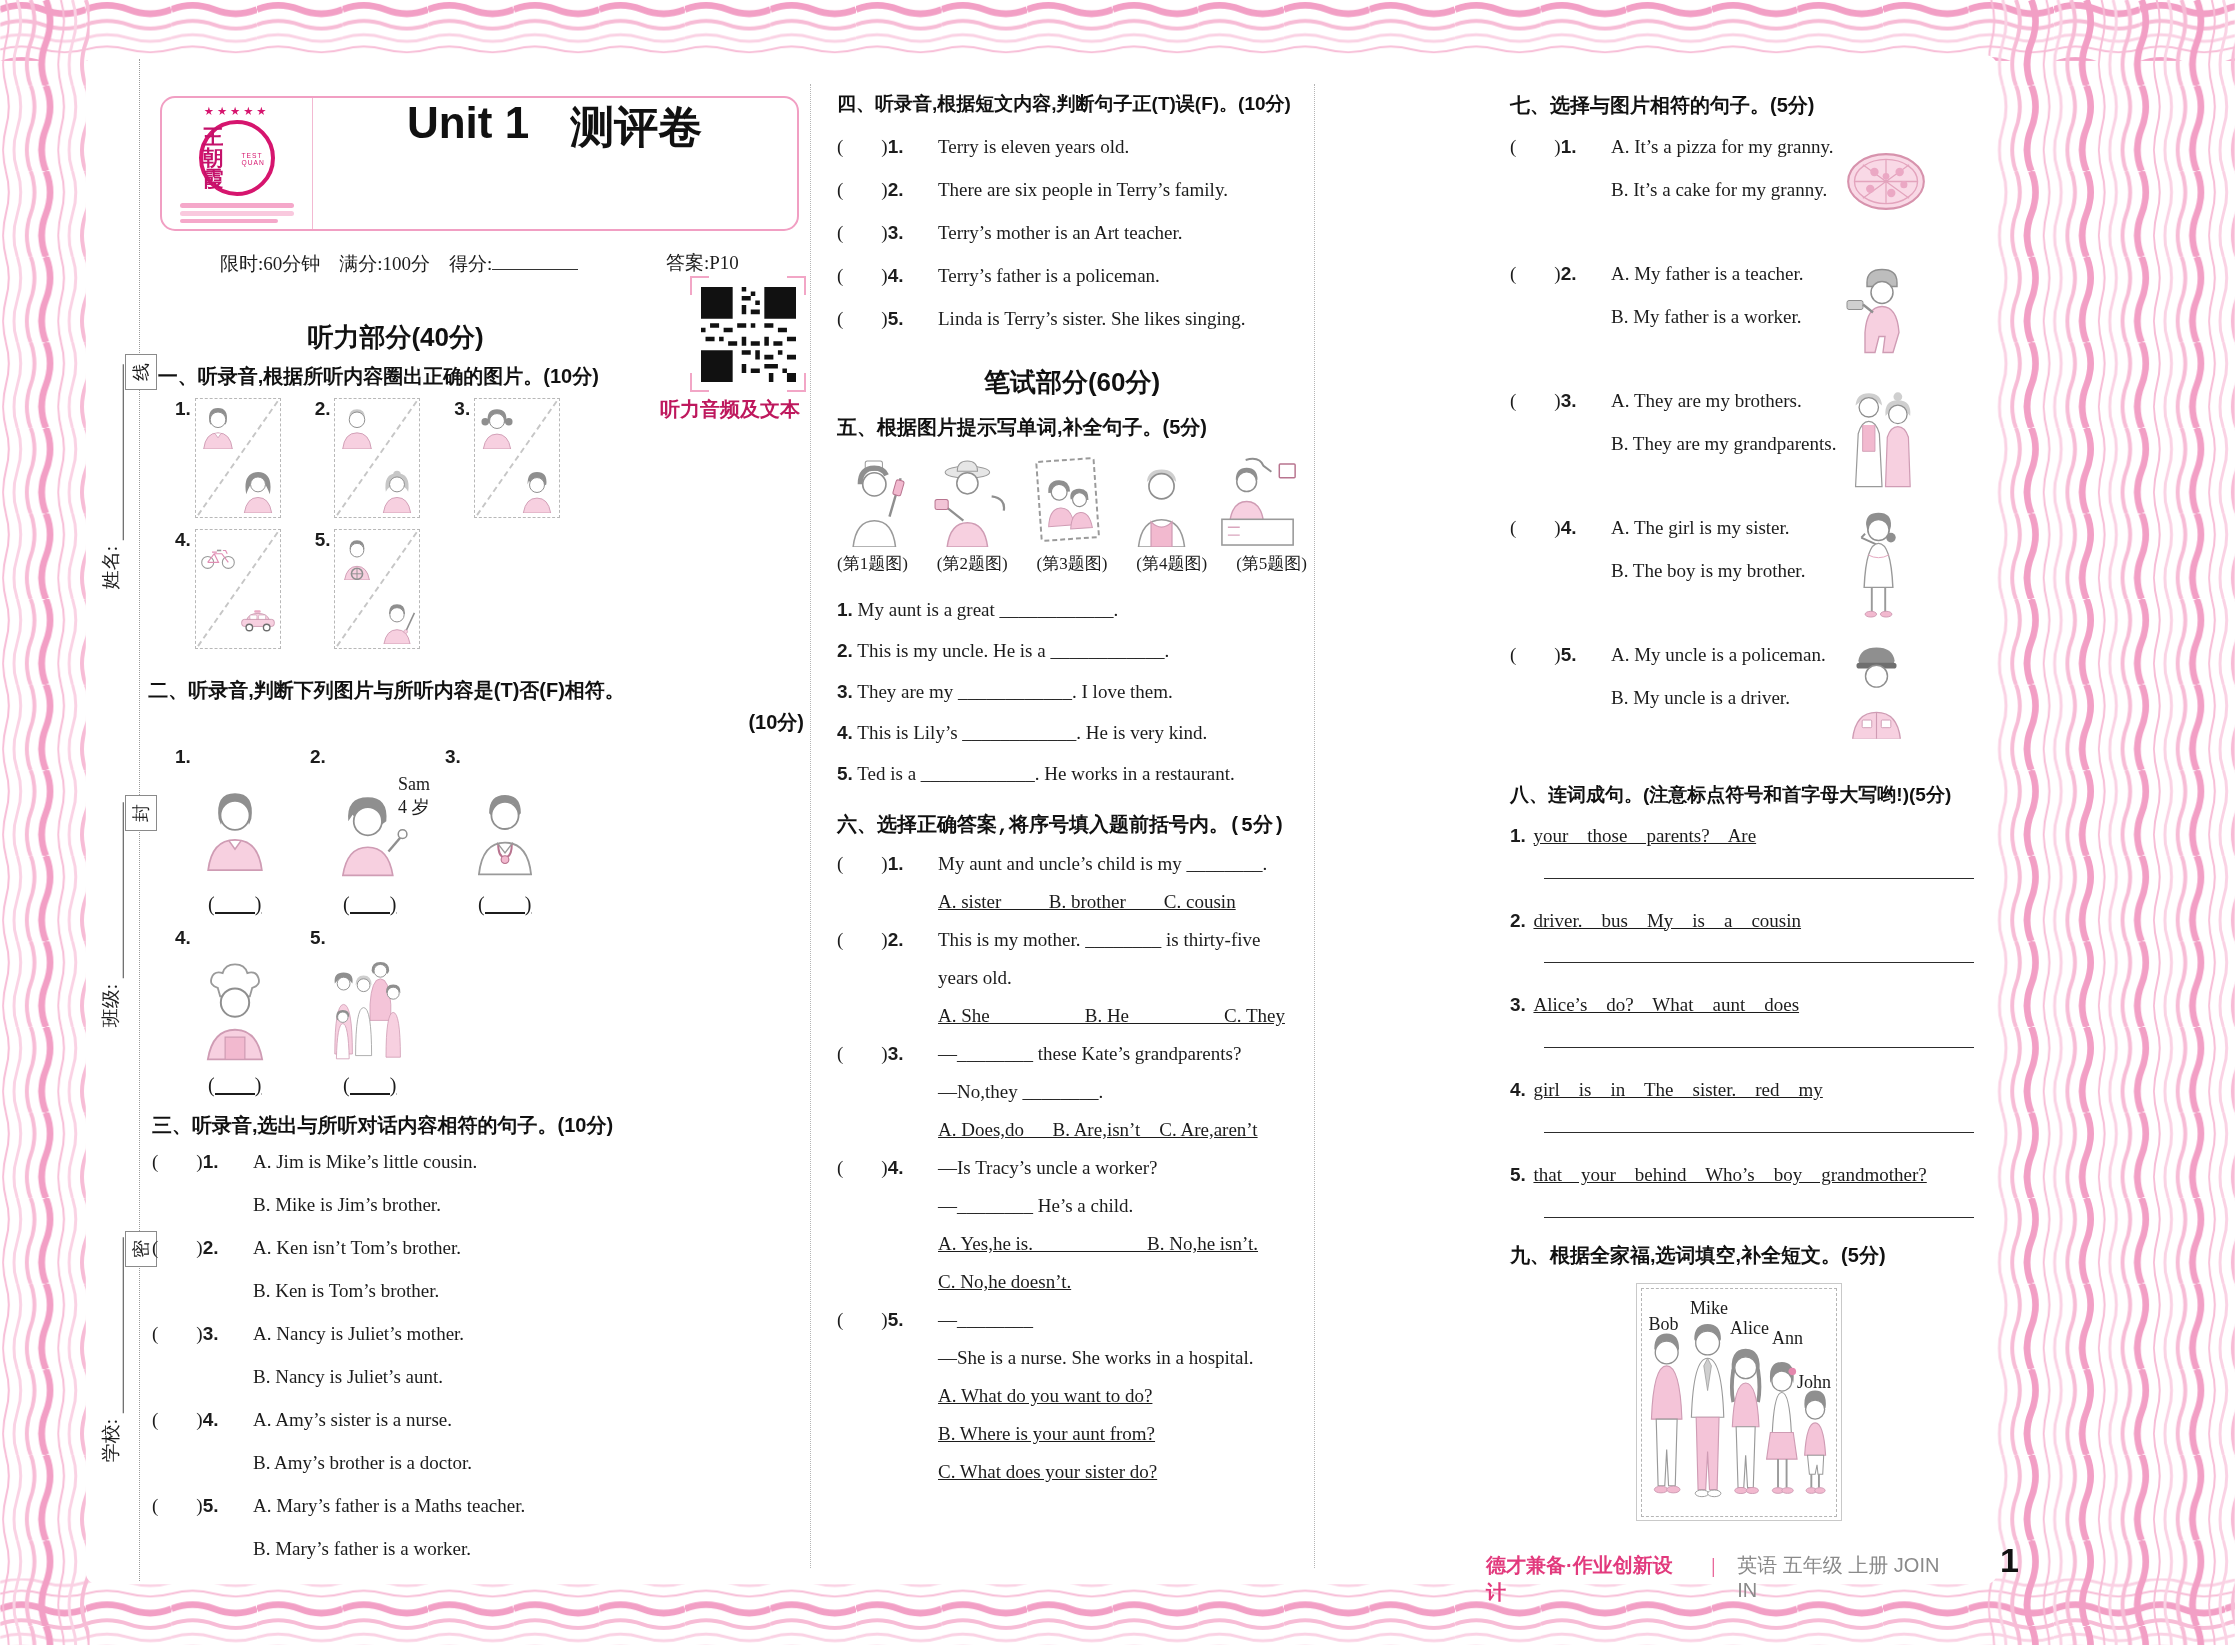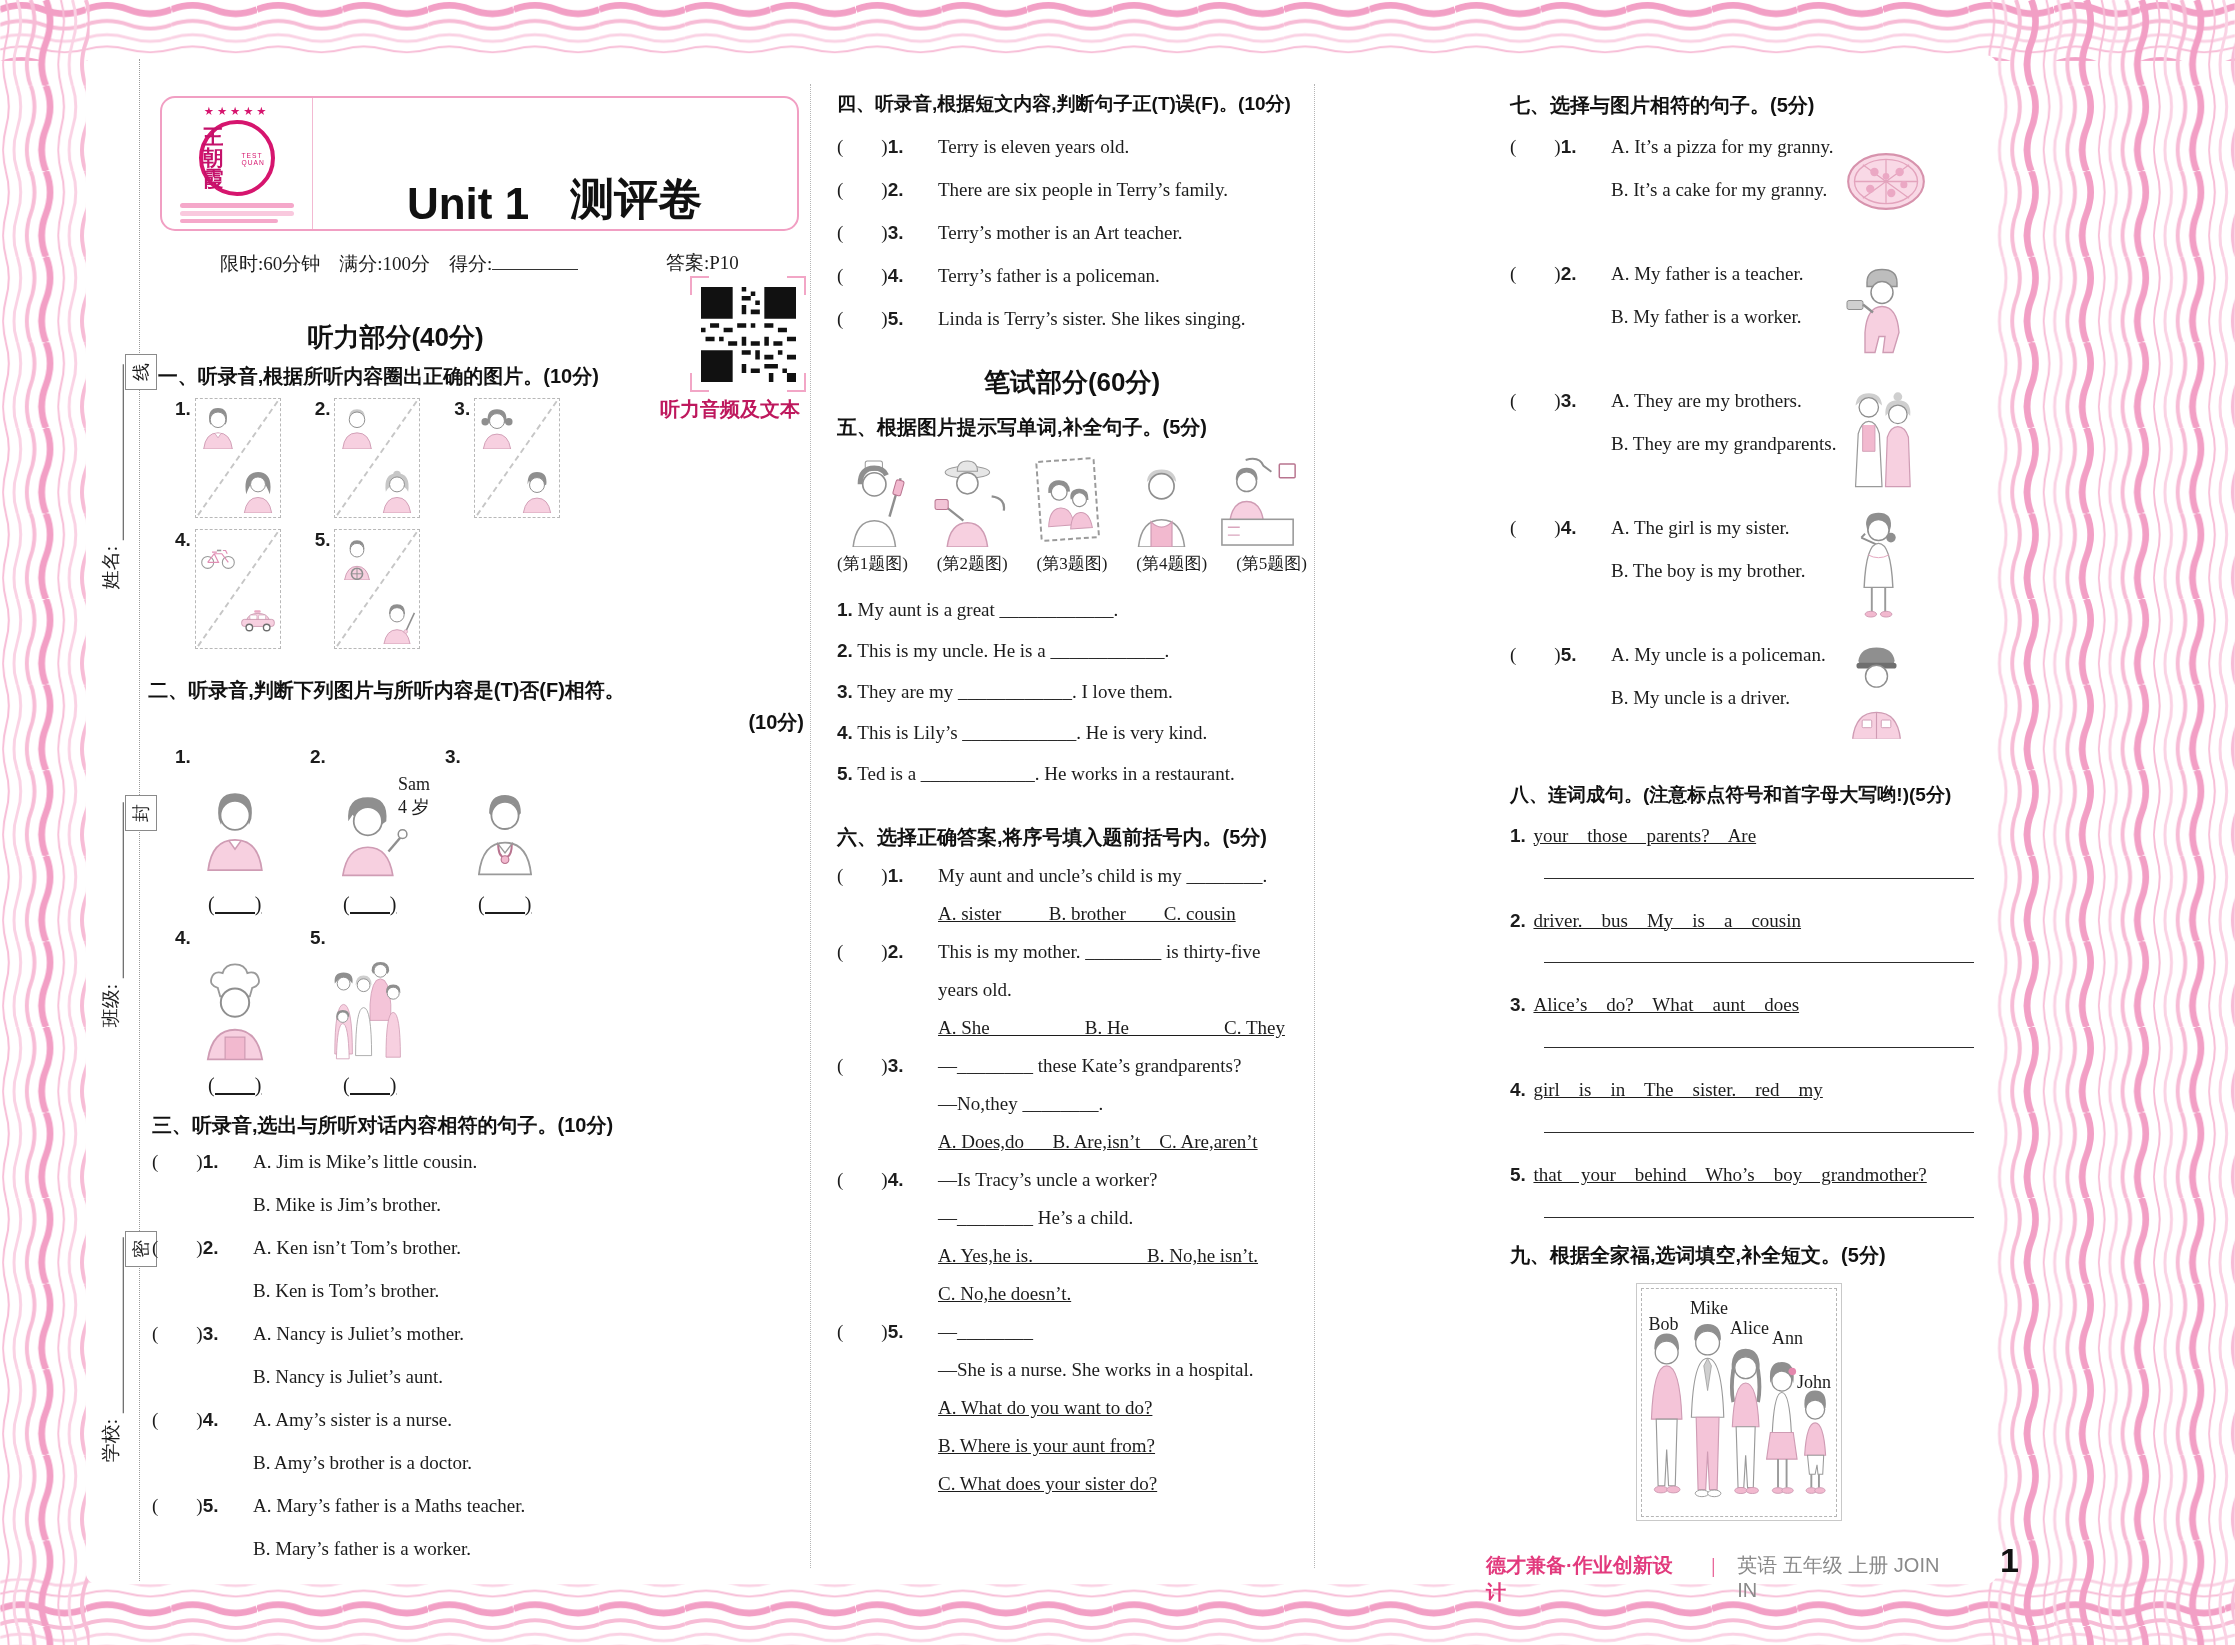--- a/index.html
+++ b/index.html
@@ -38,21 +38,21 @@
   .logo-cell{width:150px;border-right:1.9px solid #f3b9d2;display:flex;flex-direction:column;align-items:center;
              justify-content:center;position:relative;padding-top:3.8px;}
   .logo-stars{color:#d6156e;font-size:11.4px;letter-spacing:2.9px;line-height:1;}
   .logo-circle{width:68px;height:68px;border:4.8px solid #d6156e;border-radius:50%;display:flex;
                align-items:center;justify-content:center;margin-top:1.9px;background:#fff;}
   .logo-brand{color:#c4116a;font-size:21px;font-weight:700;font-family:"Liberation Sans",sans-serif;line-height:1;}
   .logo-sub{color:#d6156e;font-size:6.7px;letter-spacing:1px;margin-top:2.9px;font-family:"Liberation Sans",sans-serif;}
   .logo-waves{width:114px;margin-top:4.8px;}
   .logo-waves div{height:4.8px;border-radius:2.9px;margin-top:2.9px;}
   .lw1{background:#f5a8ca;}.lw2{background:#f9c9de;}.lw3{background:#f5a8ca;width:86%;}
-  .title-cell{flex:1;display:flex;align-items:flex-end;justify-content:center;gap:41px;}
+  .title-cell{flex:1;display:flex;align-items:flex-start;justify-content:center;gap:41px;}
   .unit-title{font-family:"Liberation Sans",sans-serif;font-weight:700;font-size:44px;color:#111;}
 
   .meta-row{position:absolute;left:68px;top:164px;width:571px;font-size:19px;}
   .meta-answer{position:absolute;left:514px;top:164px;font-size:19px;}
 
   
   .qr-wrap{position:absolute;left:538px;top:190px;width:116px;height:116px;}
   .qr-svg{position:absolute;left:10.5px;top:10.5px;}
   .qr-corner{position:absolute;width:17px;height:17px;border:2.9px solid #f2a6c6;}
   .qc-tl{left:0;top:0;border-right:none;border-bottom:none;}
@@ -559,21 +559,21 @@
     </div>
 
     <div class="eng" style="margin-top:13.3px;line-height:41px;">
       <div><span class="num">1.</span> <span>My aunt is a great ____________.</span></div>
       <div><span class="num">2.</span> <span>This is my uncle. He is a ____________.</span></div>
       <div><span class="num">3.</span> <span>They are my ____________. I love them.</span></div>
       <div><span class="num">4.</span> <span>This is Lily’s ____________. He is very kind.</span></div>
       <div><span class="num">5.</span> <span>Ted is a ____________. He works in a restaurant.</span></div>
     </div>
 
-    <div class="sec-title" style="margin-top:29px;">六、选择正确答案,将序号填入题前括号内。(5分)</div>
+    <div class="sec-title" style="margin-top:17px;font-family:Liberation Mono, monospace;">六、选择正确答案,将序号填入题前括号内。(5分)</div>
     <div class="eng" style="line-height:38px;margin-top:5.7px;">
       <div class="qline">
         <span class="qpre"><span>(        )</span><span class="num">1.</span></span>
         <span>My aunt and uncle’s child is my ________.</span>
       </div>
       <div class="indent pre">A. sister          B. brother        C. cousin</div>
 
       <div class="qline">
         <span class="qpre"><span>(        )</span><span class="num">2.</span></span>
         <span>This is my mother. ________ is thirty-five</span>

